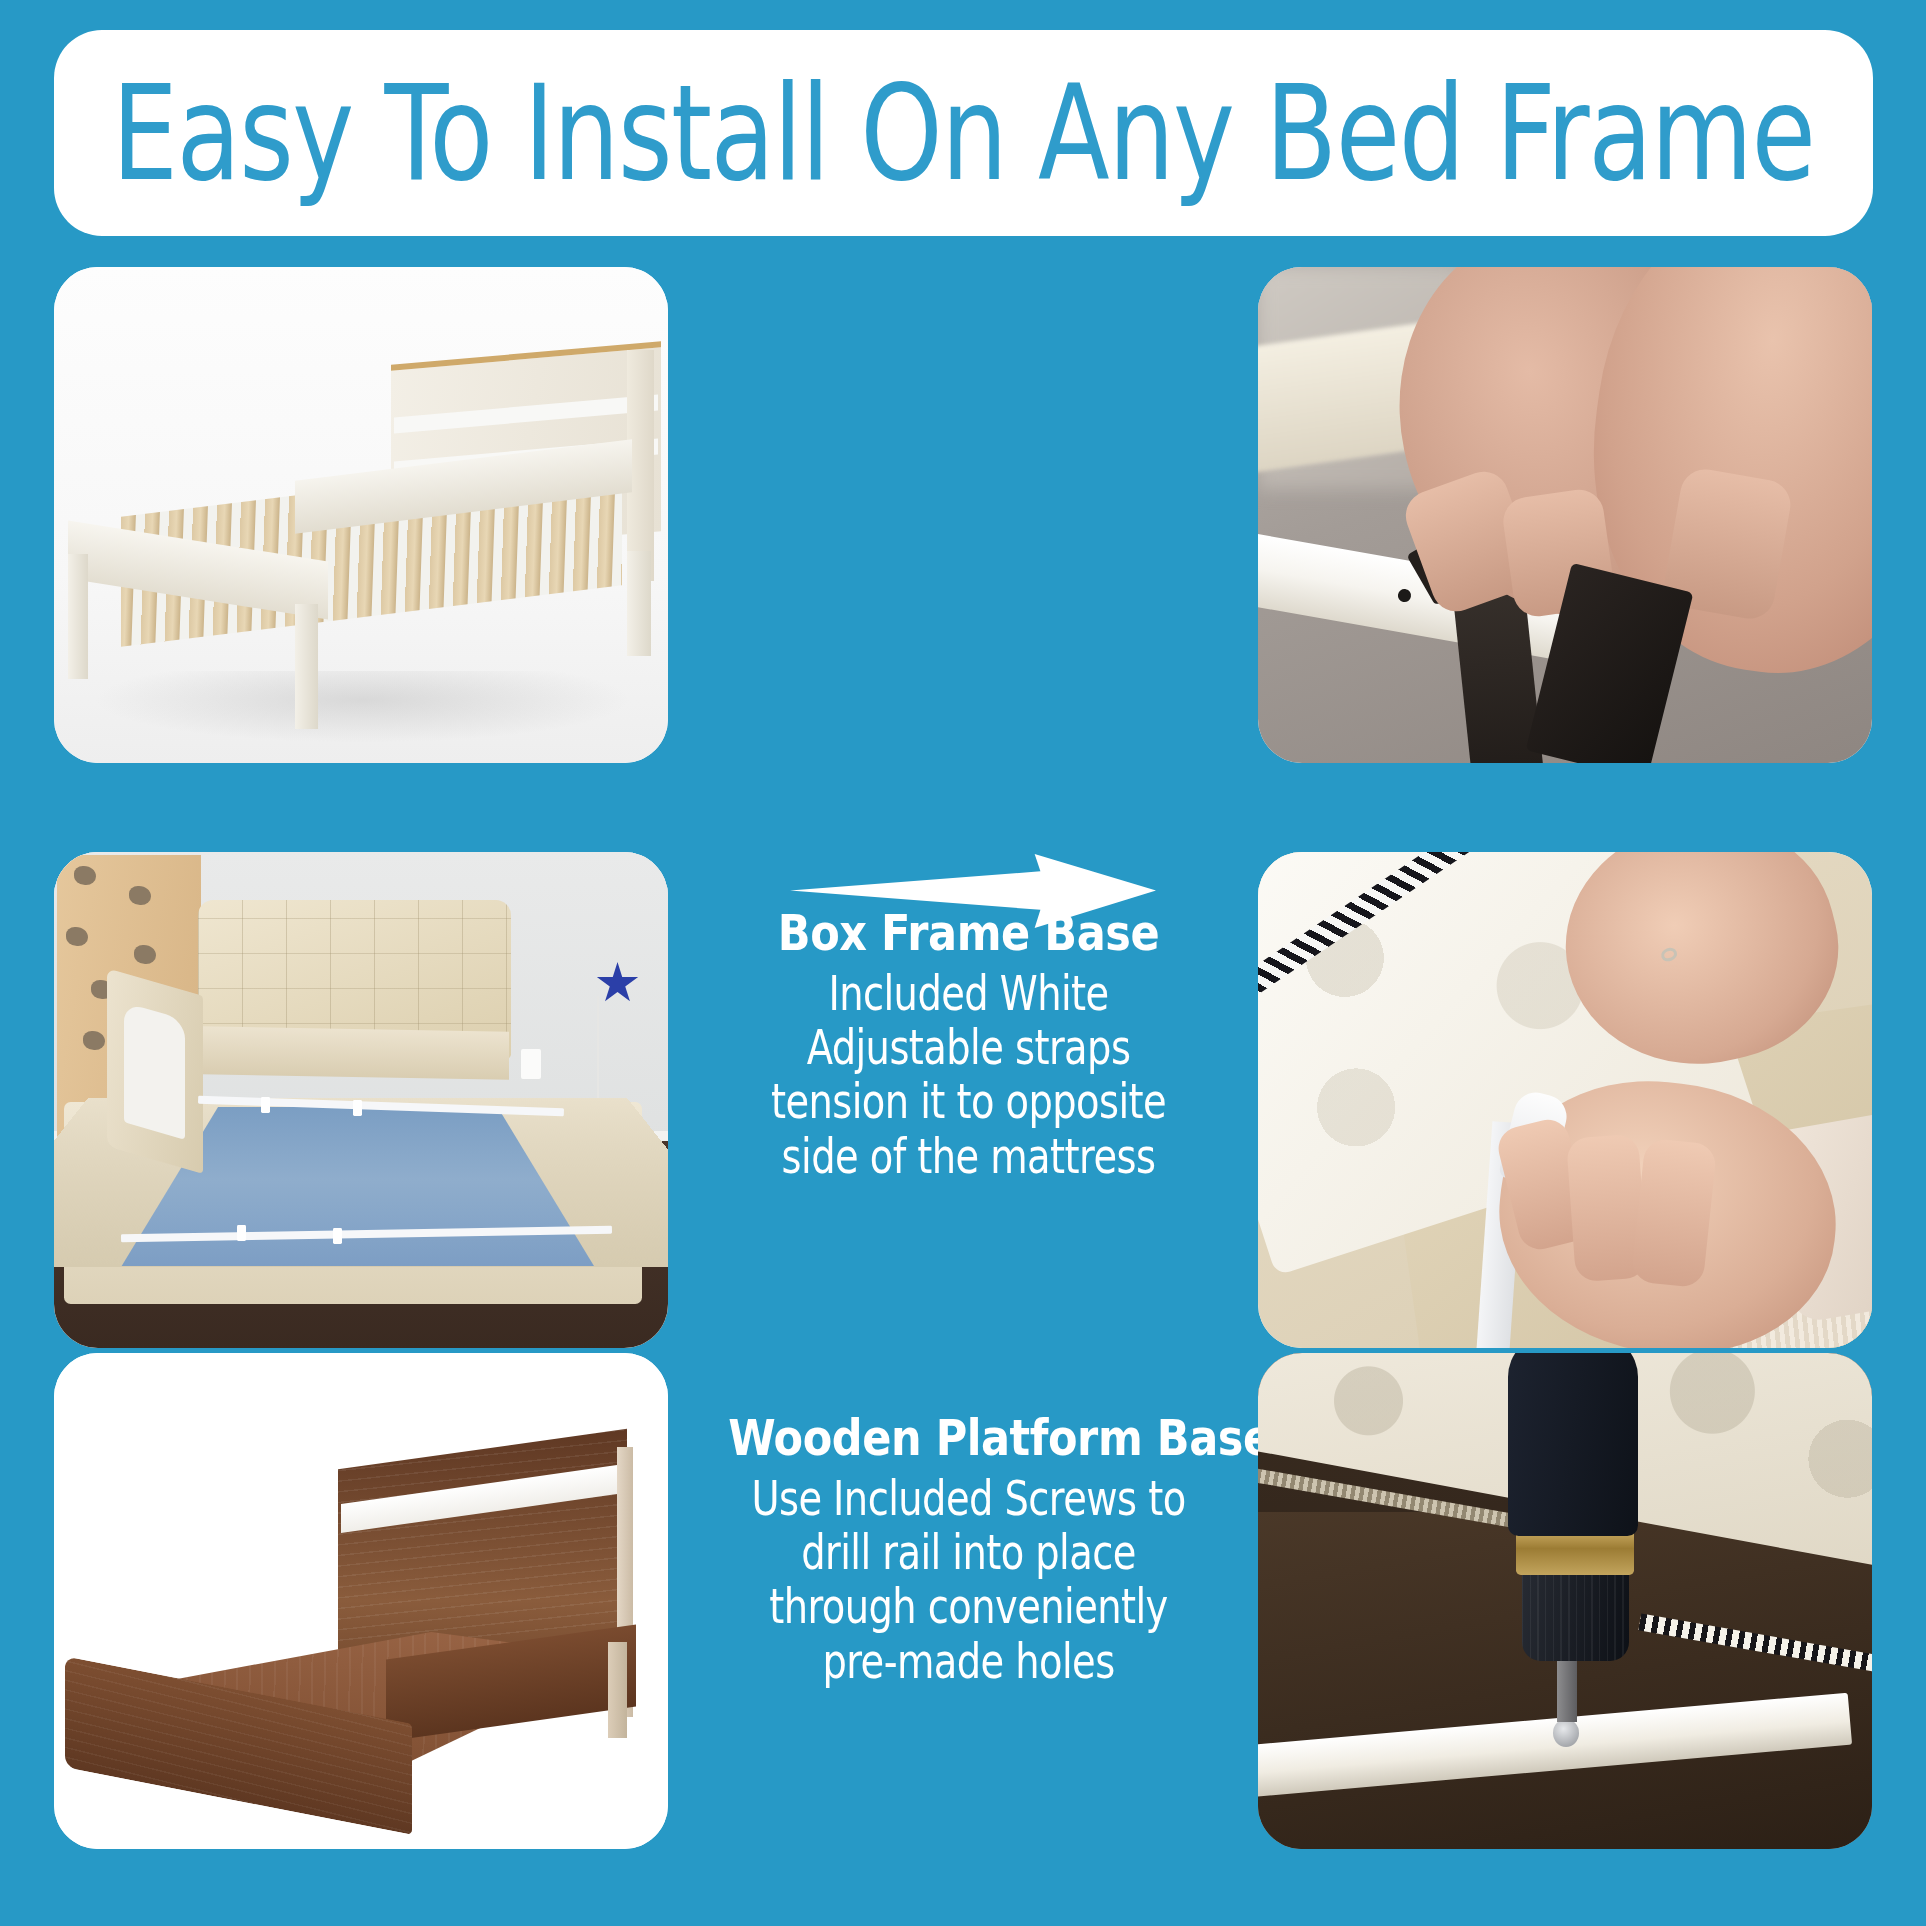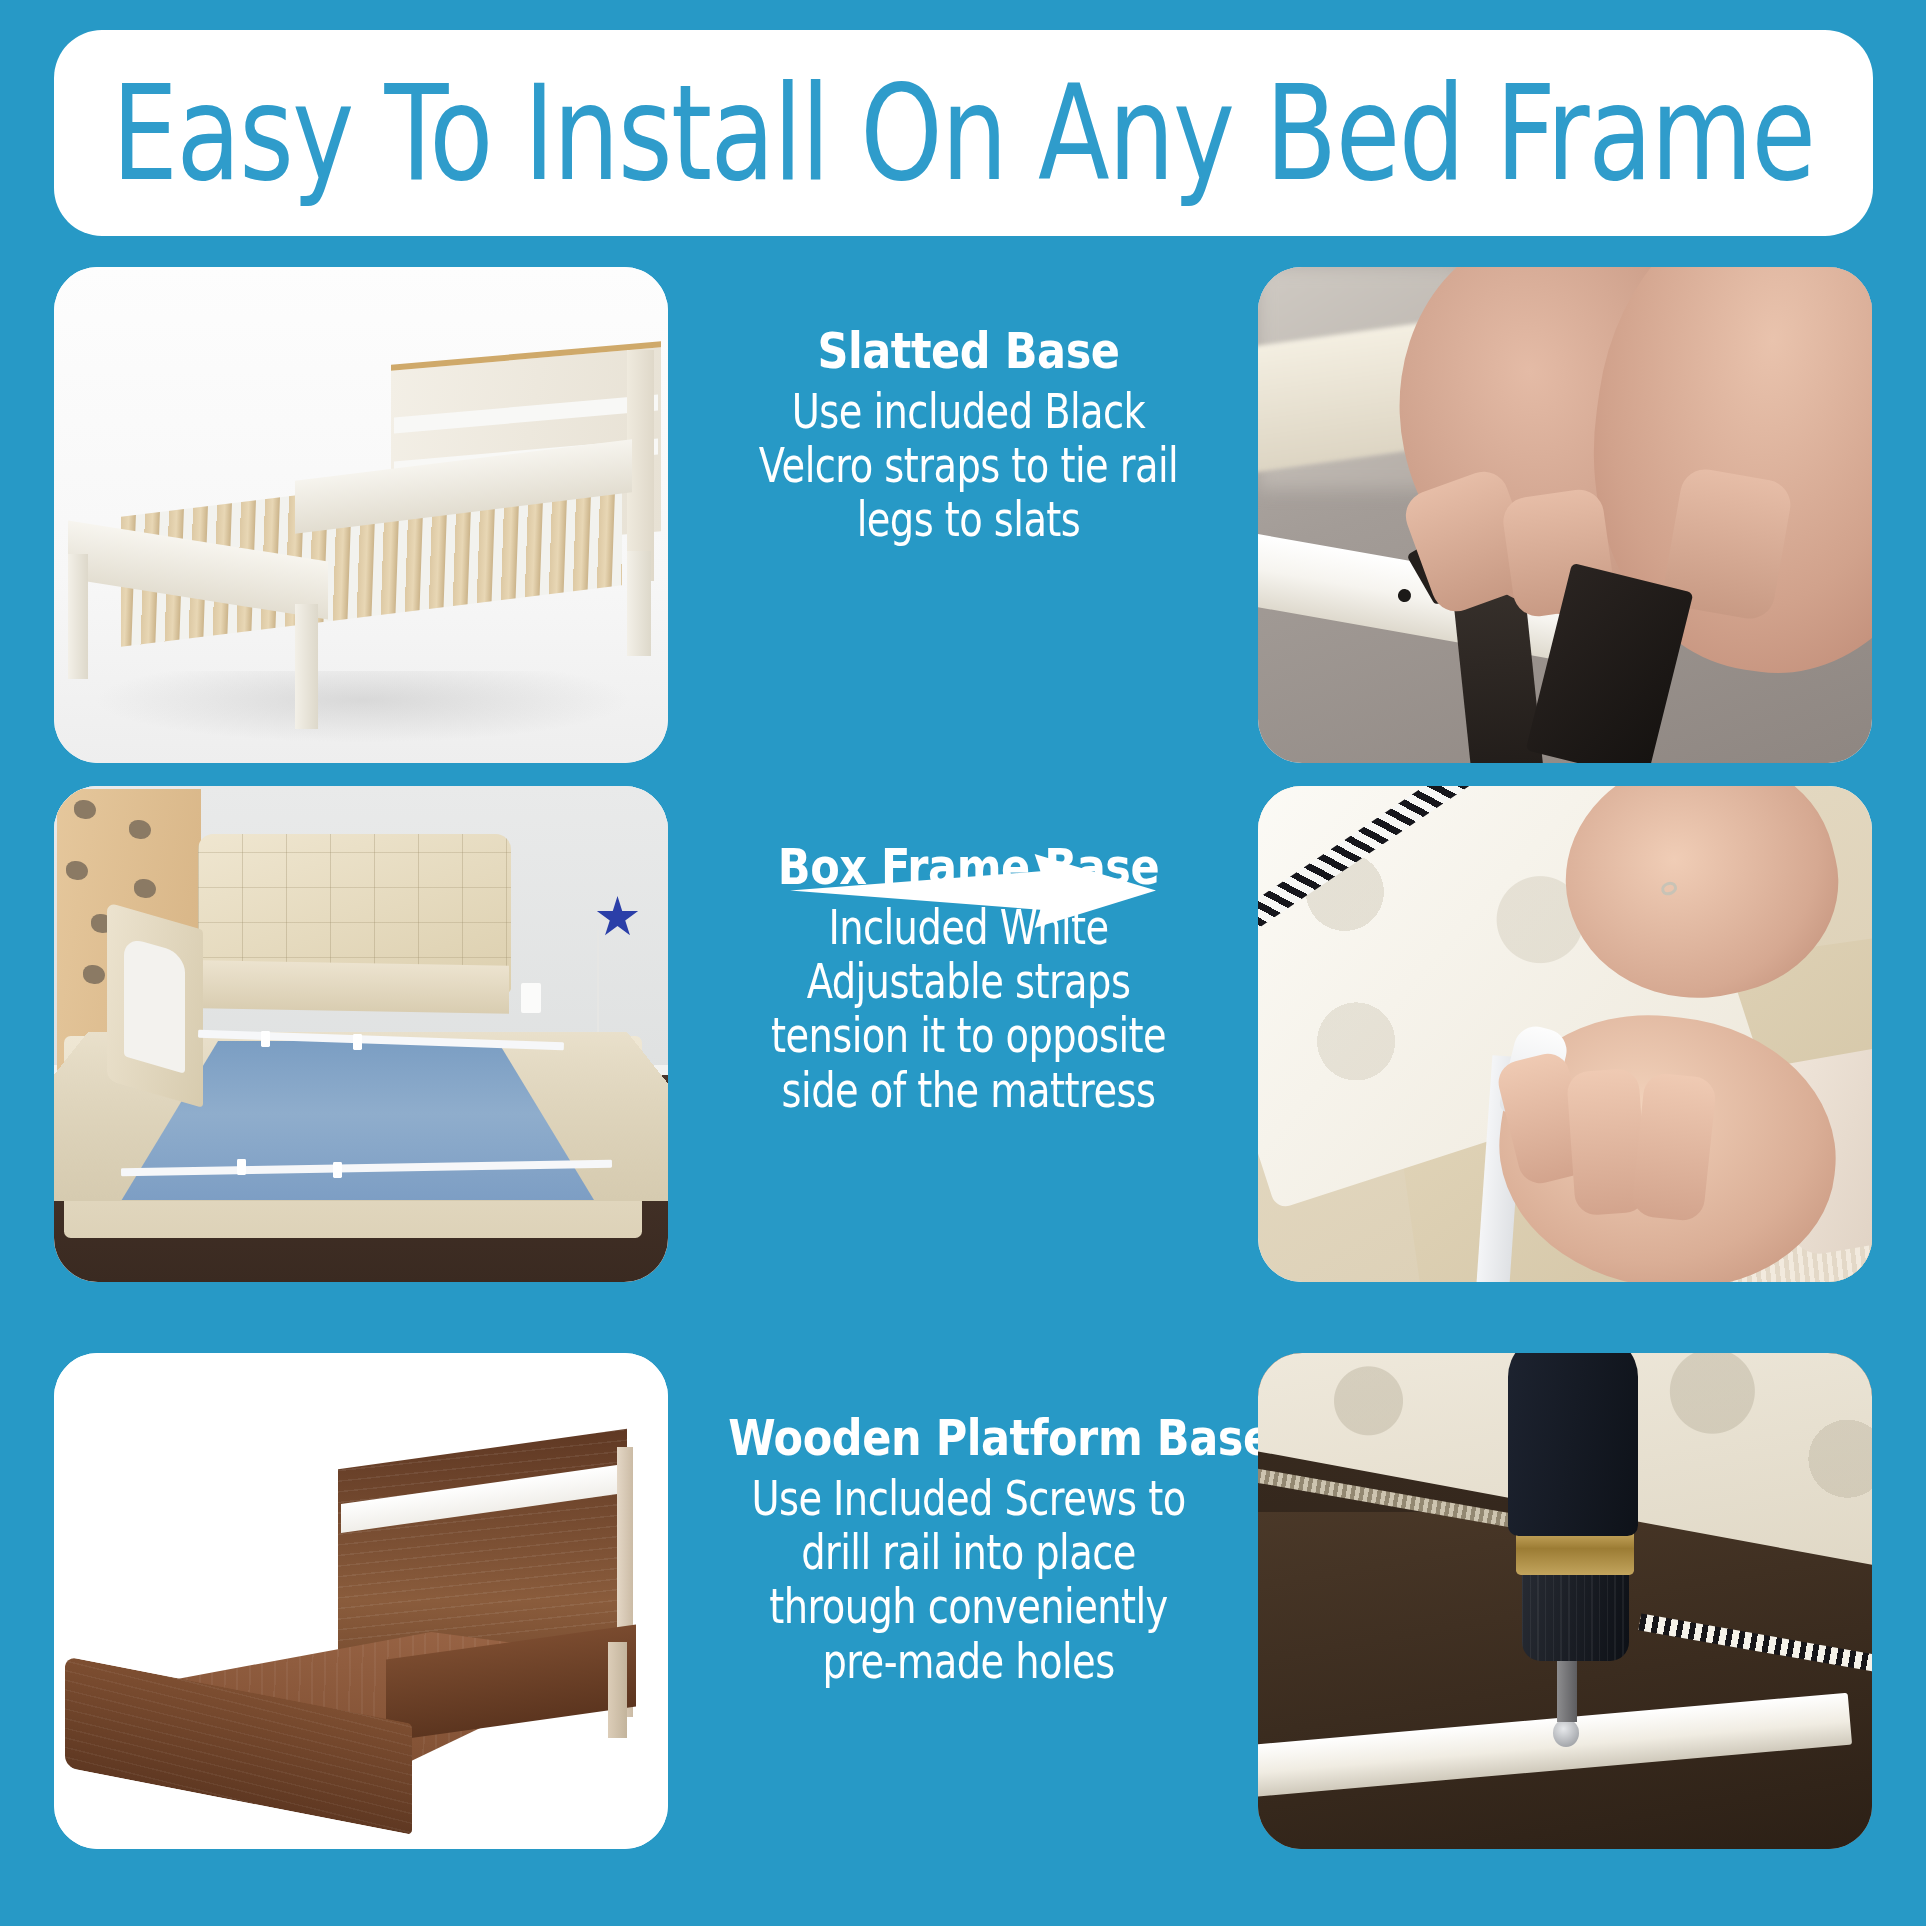--- a/index.html
+++ b/index.html
@@ -28,21 +28,21 @@
     letter-spacing:-1.9px;
     transform:scaleX(0.80);
     transform-origin:center;
     white-space:nowrap;
     font-family:"DejaVu Sans", sans-serif;
   }
 
   
   .row{ position:absolute; left:0; width:1926px; height:496px; }
   .row-1{ top:267px; }
-  .row-2{ top:786px; }
+  .row-2{ top:852px; }
   .row-3{ top:1353px; }
 
   .photo{
     position:absolute;
     width:614px; height:496px;
     border-radius:44px;
     overflow:hidden;
     background:#ffffff;
   }
   .photo-left{ left:54px; }
@@ -438,24 +438,20 @@
       <div class="hbpost"></div>
       <div class="slatbed"></div>
       <div class="railside"></div>
       <div class="railfront"></div>
       <div class="leg lg1"></div>
       <div class="leg lg2"></div>
       <div class="leg lg3"></div>
     </div>
   </div>
 
-  <div class="mid mid-1">
-    <div class="head">Slatted Base</div>
-    <div class="body-txt">Use included Black Velcro straps to tie rail legs to slats</div>
-  </div>
 
   <div class="photo photo-right">
     <div class="ph-inner p2">
       <div class="wallblur"></div>
       <div class="mattressedge"></div>
       <div class="rail"></div>
       <div class="railhole"></div>
       <div class="strap"></div>
       <div class="straptip"></div>
       <div class="hand-a"></div>

